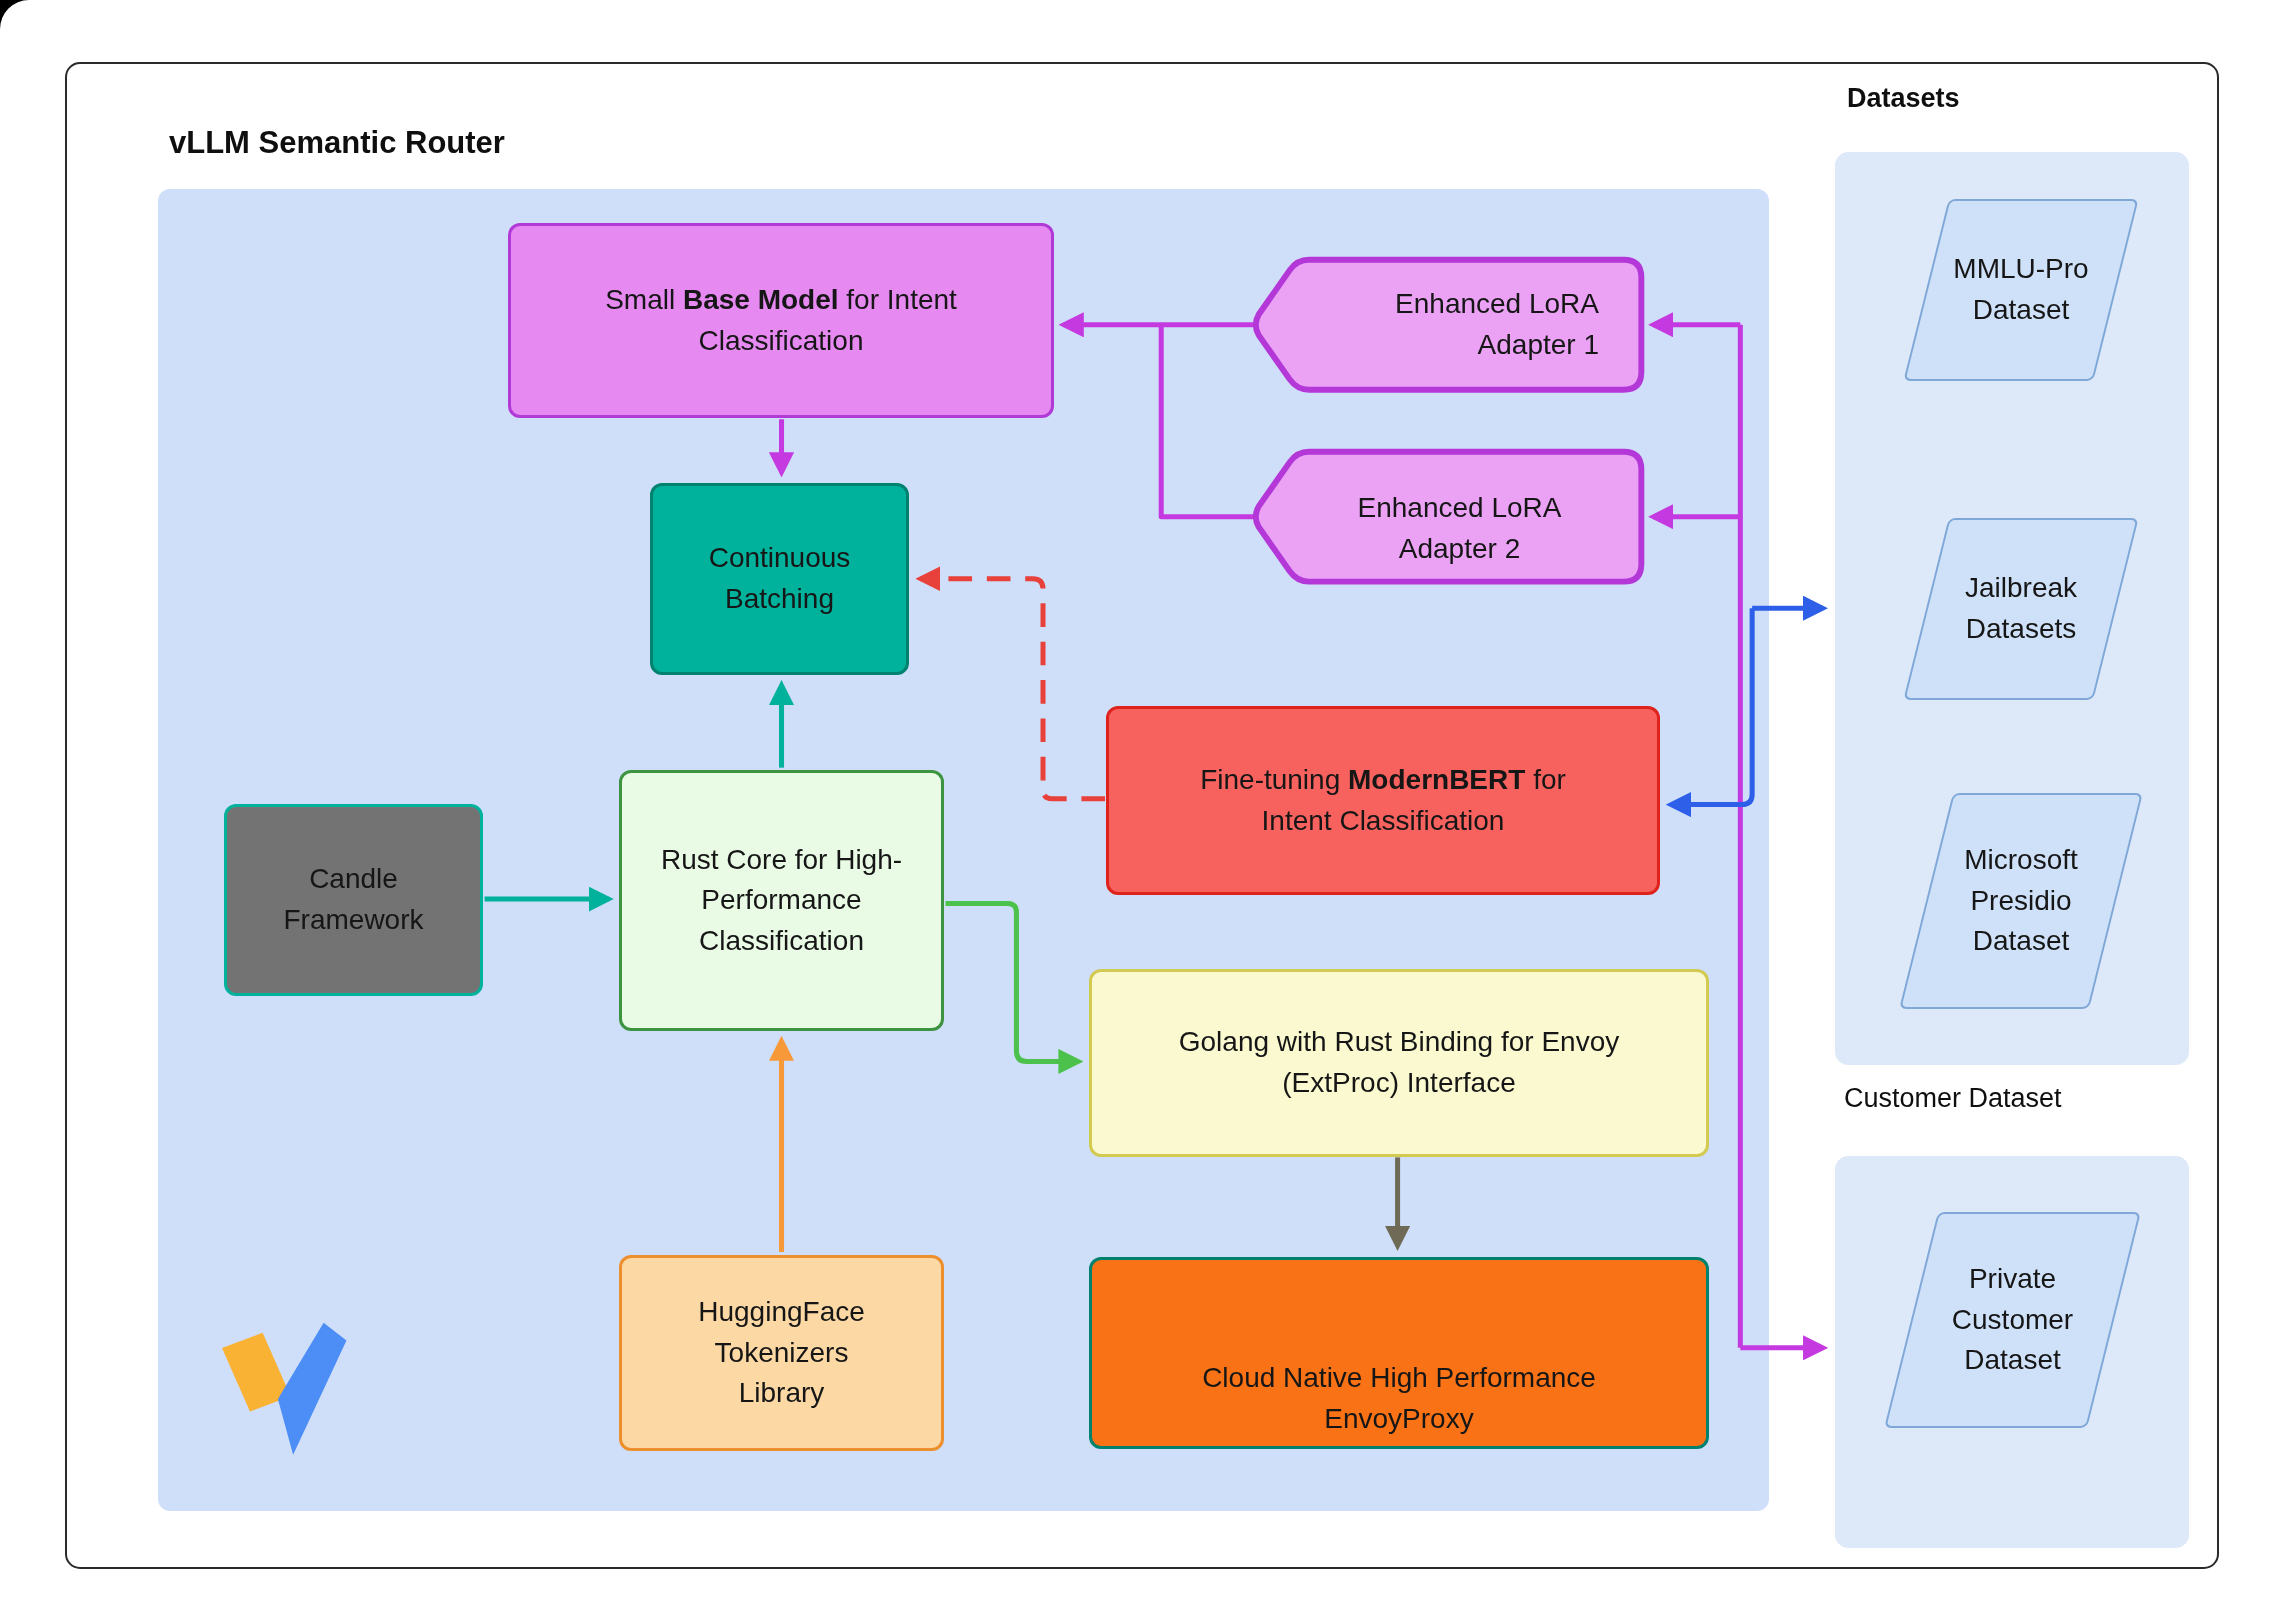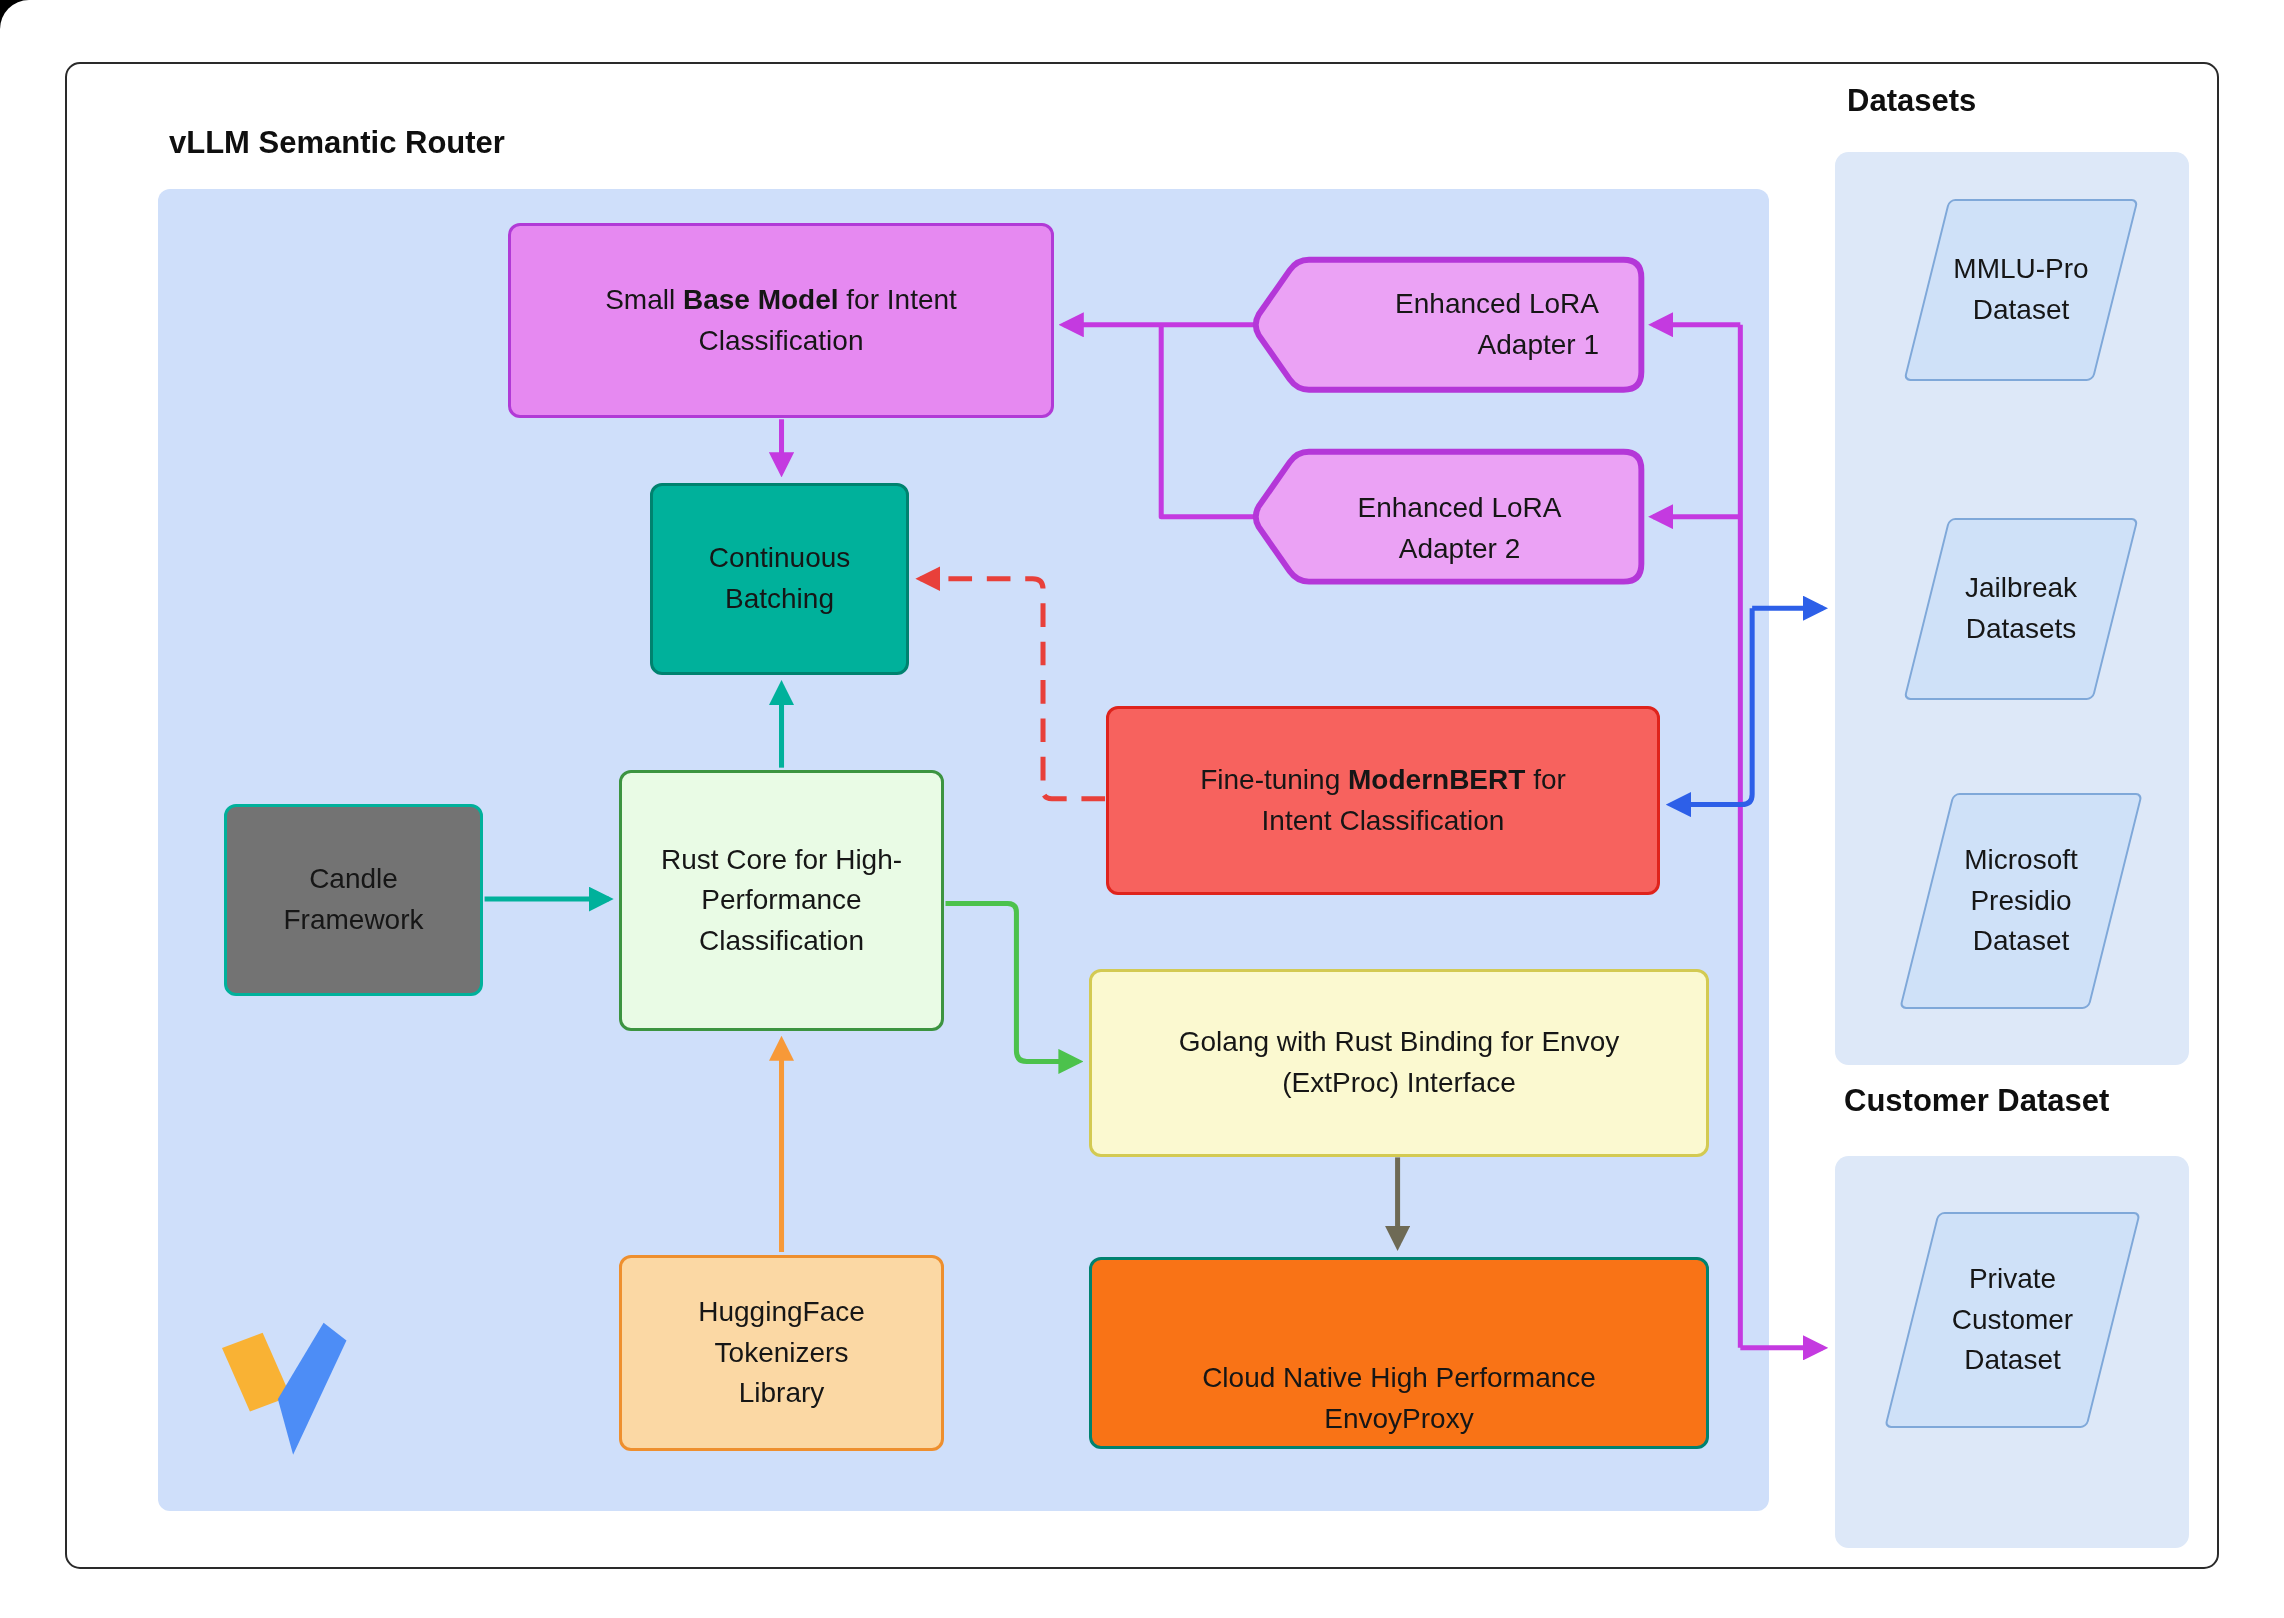--- a/index.html
+++ b/index.html
@@ -47,23 +47,23 @@
     position:absolute; width:279px; height:118px; z-index:2;
     display:flex; align-items:center; justify-content:center; text-align:center;
     font-size:28px; line-height:1.45;
   }
   .adapter-label .inner { max-width:279px; }
   #lora1-label { left:1320px; top:266px;text-align:right; }
   #lora2-label { left:1320px; top:470px; }
   .panel { position:absolute; background:#dde8f8; border-radius:13.5px; z-index:2; }
   #datasets-panel { left:1835px; top:152px;  width:354px; height:913px; }
   #customer-panel { left:1835px; top:1156px; width:354px; height:392px;  }
-  .panel-heading { position:absolute; font-size:31px; color:#0f0f0f; z-index:2; }
+  .panel-heading { position:absolute; font-size:27px; color:#0f0f0f; z-index:2; }
   #datasets-heading { left:1847px; top:83px; font-weight:700; }
-  #customer-heading { left:1844px; top:1083px; font-weight:700; }
+  #customer-heading { left:1844px; top:1083px; font-weight:400; }
   .pgram {
     position:absolute; background:#cfe1f8; border:2.5px solid #7fa8d9; border-radius:6.8px;
     box-sizing:border-box; transform:skewX(-14deg); z-index:3;
   }
   .pgram .plabel {
     width:100%; height:100%; transform:skewX(14deg);
     display:flex; align-items:center; justify-content:center; text-align:center;
     font-size:28px; line-height:1.45;
   }
   #p-mmlu      { left:1926px; top:199px;  width:190px; height:182px; }

